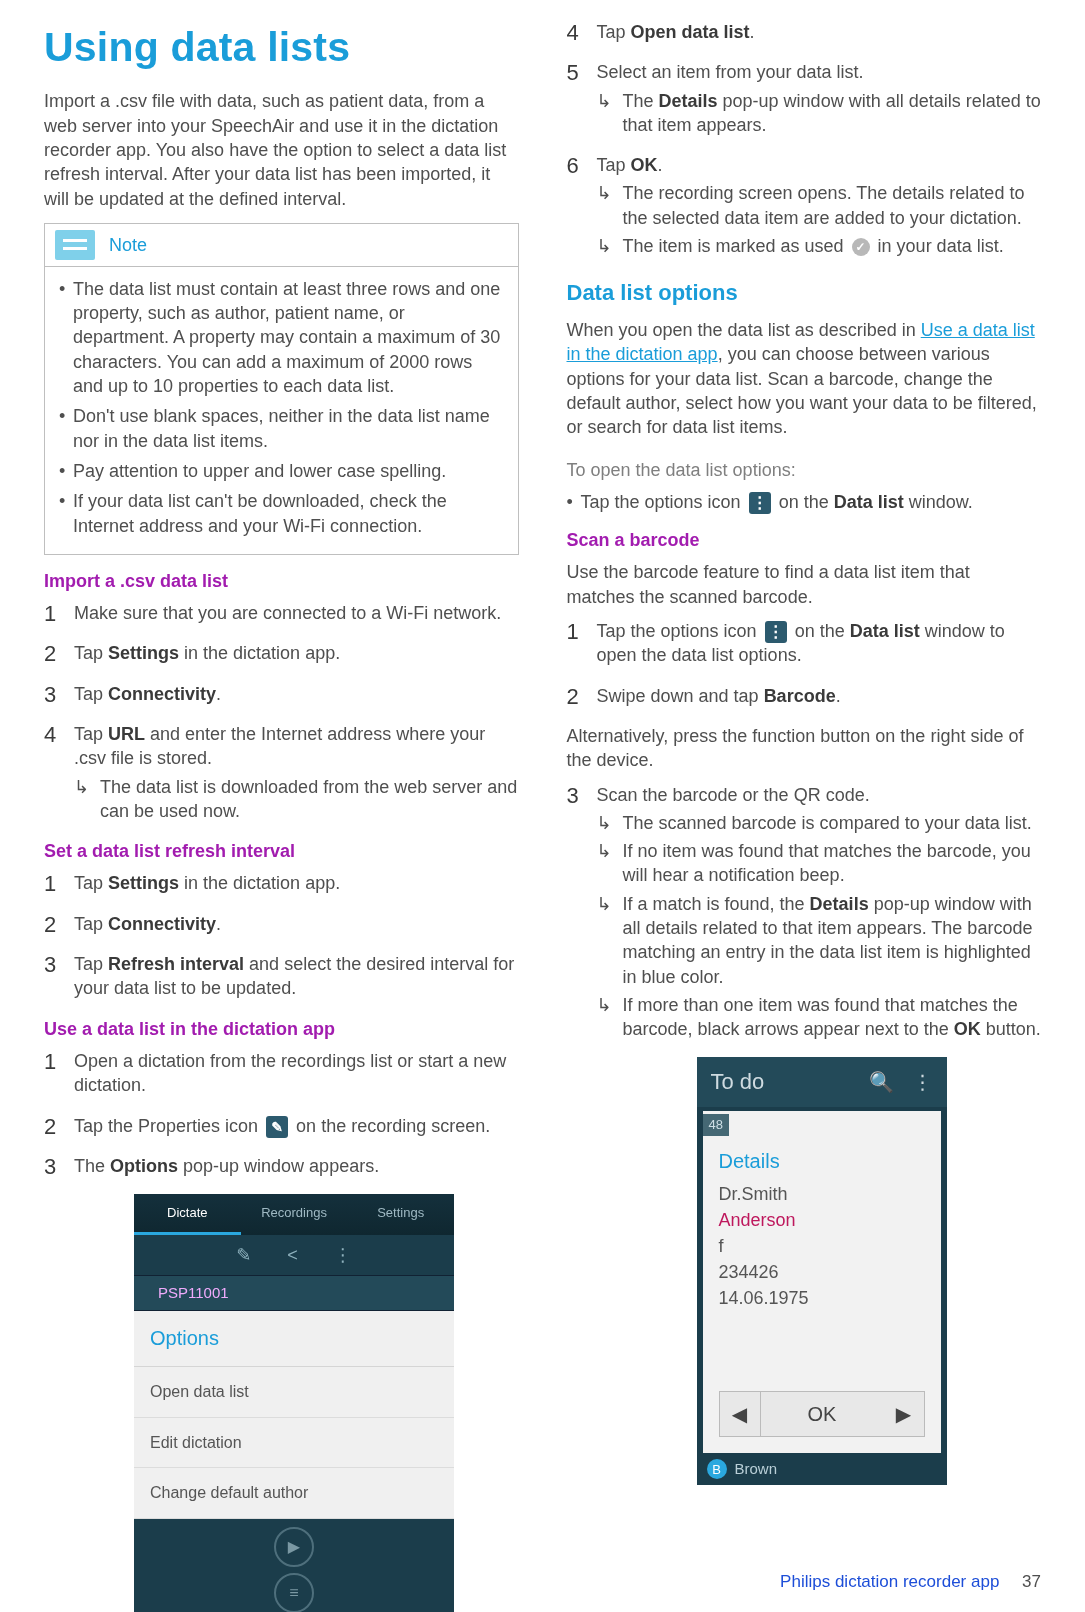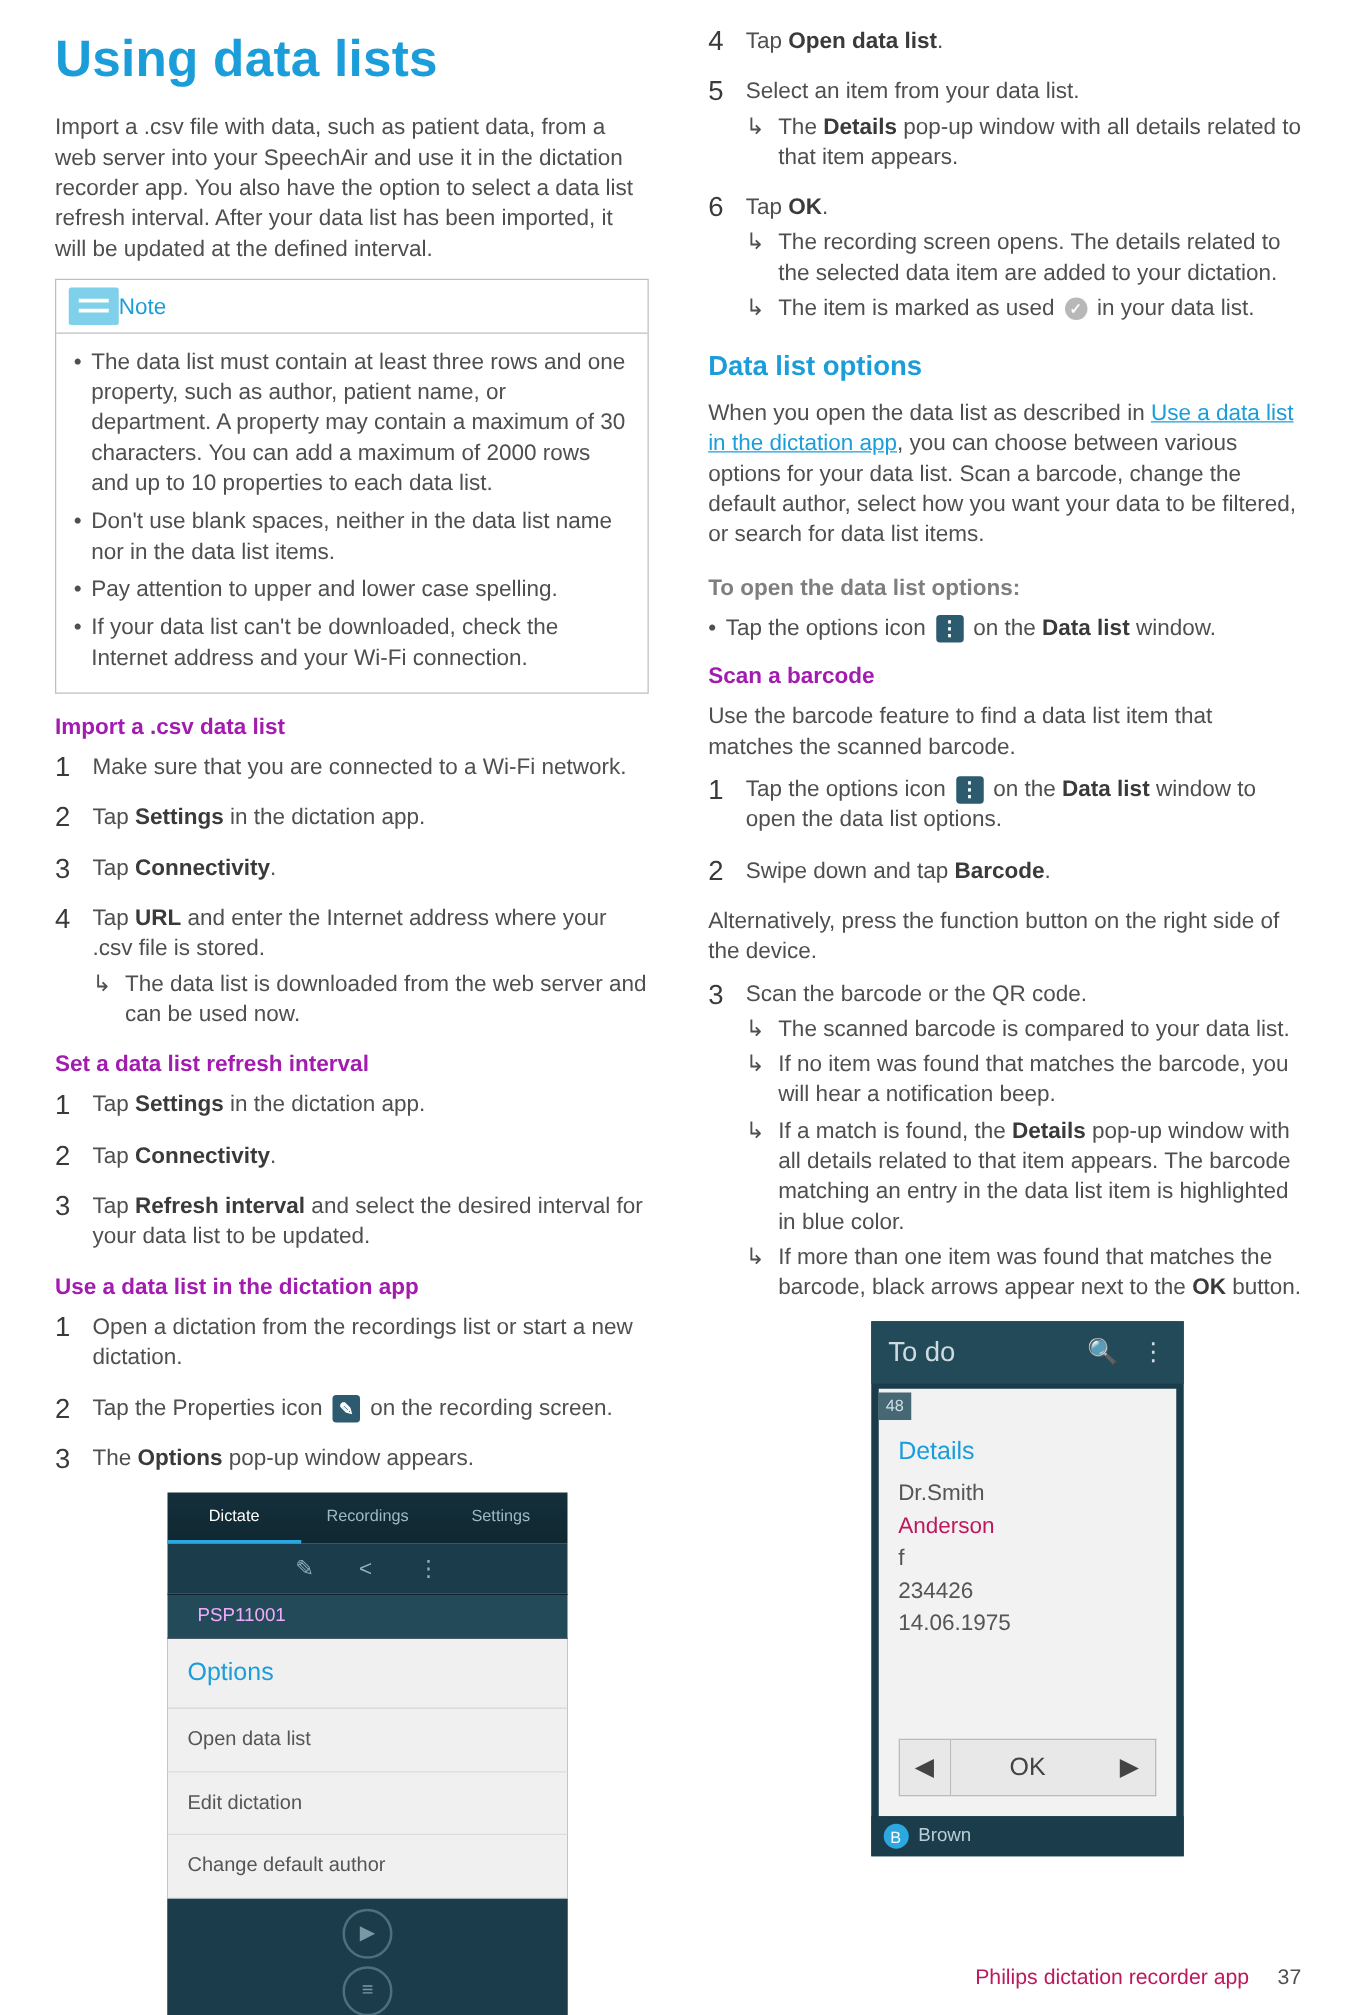--- a/index.html
+++ b/index.html
@@ -34,29 +34,30 @@
     margin: 20px 0 10px 0;
   }
   h3 {
     color: #a21caf;
     font-size: 18px;
     font-weight: 600;
     margin: 14px 0 8px 0;
   }
   .grey-sub {
     color: #7f7f7f;
-    font-weight: 700;
+    font-weight: 400;
     font-size: 18px;
     margin: 18px 0 8px 0;
   }
   p { margin: 0 0 10px 0; }
   .note-box { border: 1px solid #bfbfbf; margin: 12px 0 14px 0; }
   .note-head {
     display: flex;
     align-items: center;
+    gap: 14px;
     padding: 6px 10px;
     border-bottom: 1px solid #bfbfbf;
     text-align: center;
   }
   .note-icon {
     width: 40px; height: 30px;
     background: #7fd0ea;
     position: relative;
     border-radius: 2px;
   }
@@ -183,21 +184,21 @@
   }
   .s2-avatar {
     width: 20px; height: 20px; border-radius: 50%; background: #2aa8df; color: #fff;
     display: inline-flex; align-items: center; justify-content: center; font-size: 13px;
   }
 
   .footer {
     position: absolute; bottom: 18px; right: 44px;
     font-size: 17px; color: #4f4f4f;
   }
-  .footer .ft { color: #be185d; margin-right: 18px; }
+  .footer .ft { color: #1d4ed8; margin-right: 18px; }
 </style>
 </head>
 <body>
 
 <div class="page">
 
   <div class="col">
     <h1>Using data lists</h1>
     <p>Import a .csv file with data, such as patient data, from a web server into your SpeechAir and use it in the dictation recorder app.  You also have the option to select a data list refresh interval. After your data list has been imported, it will be updated at the defined interval.</p>
 

